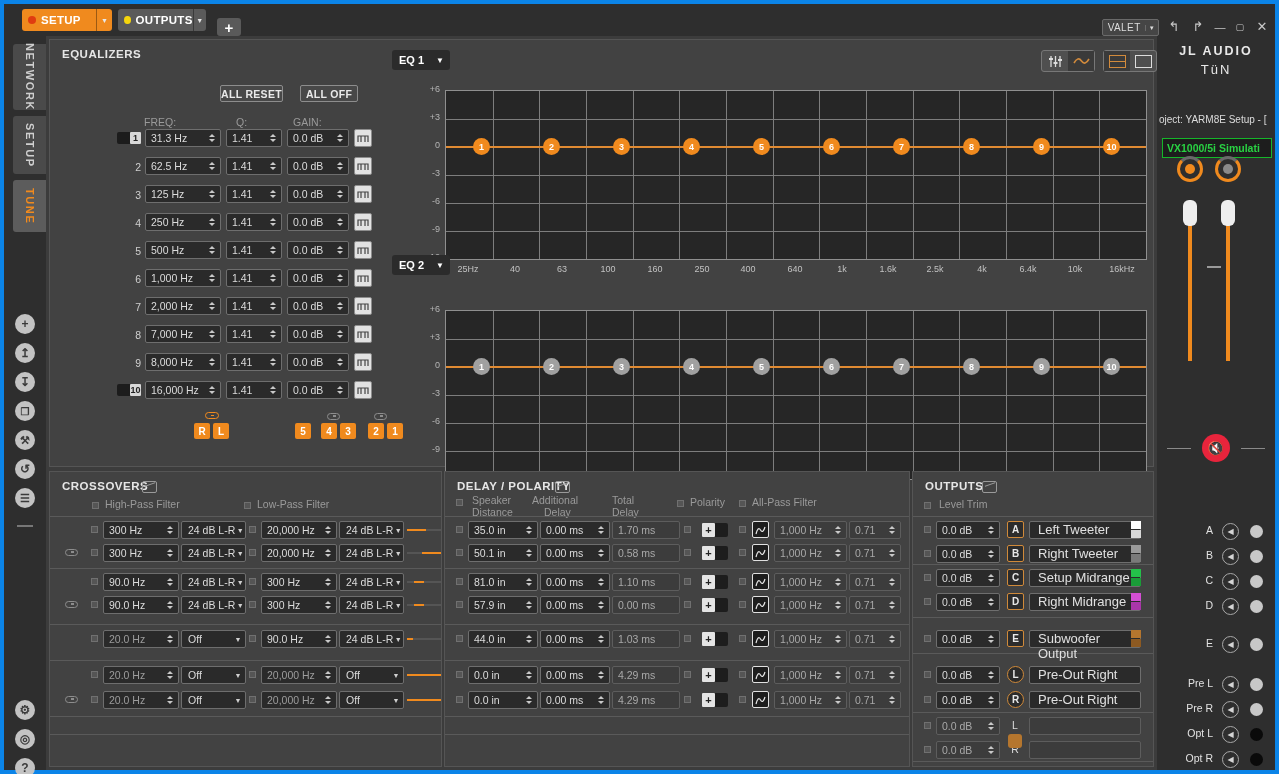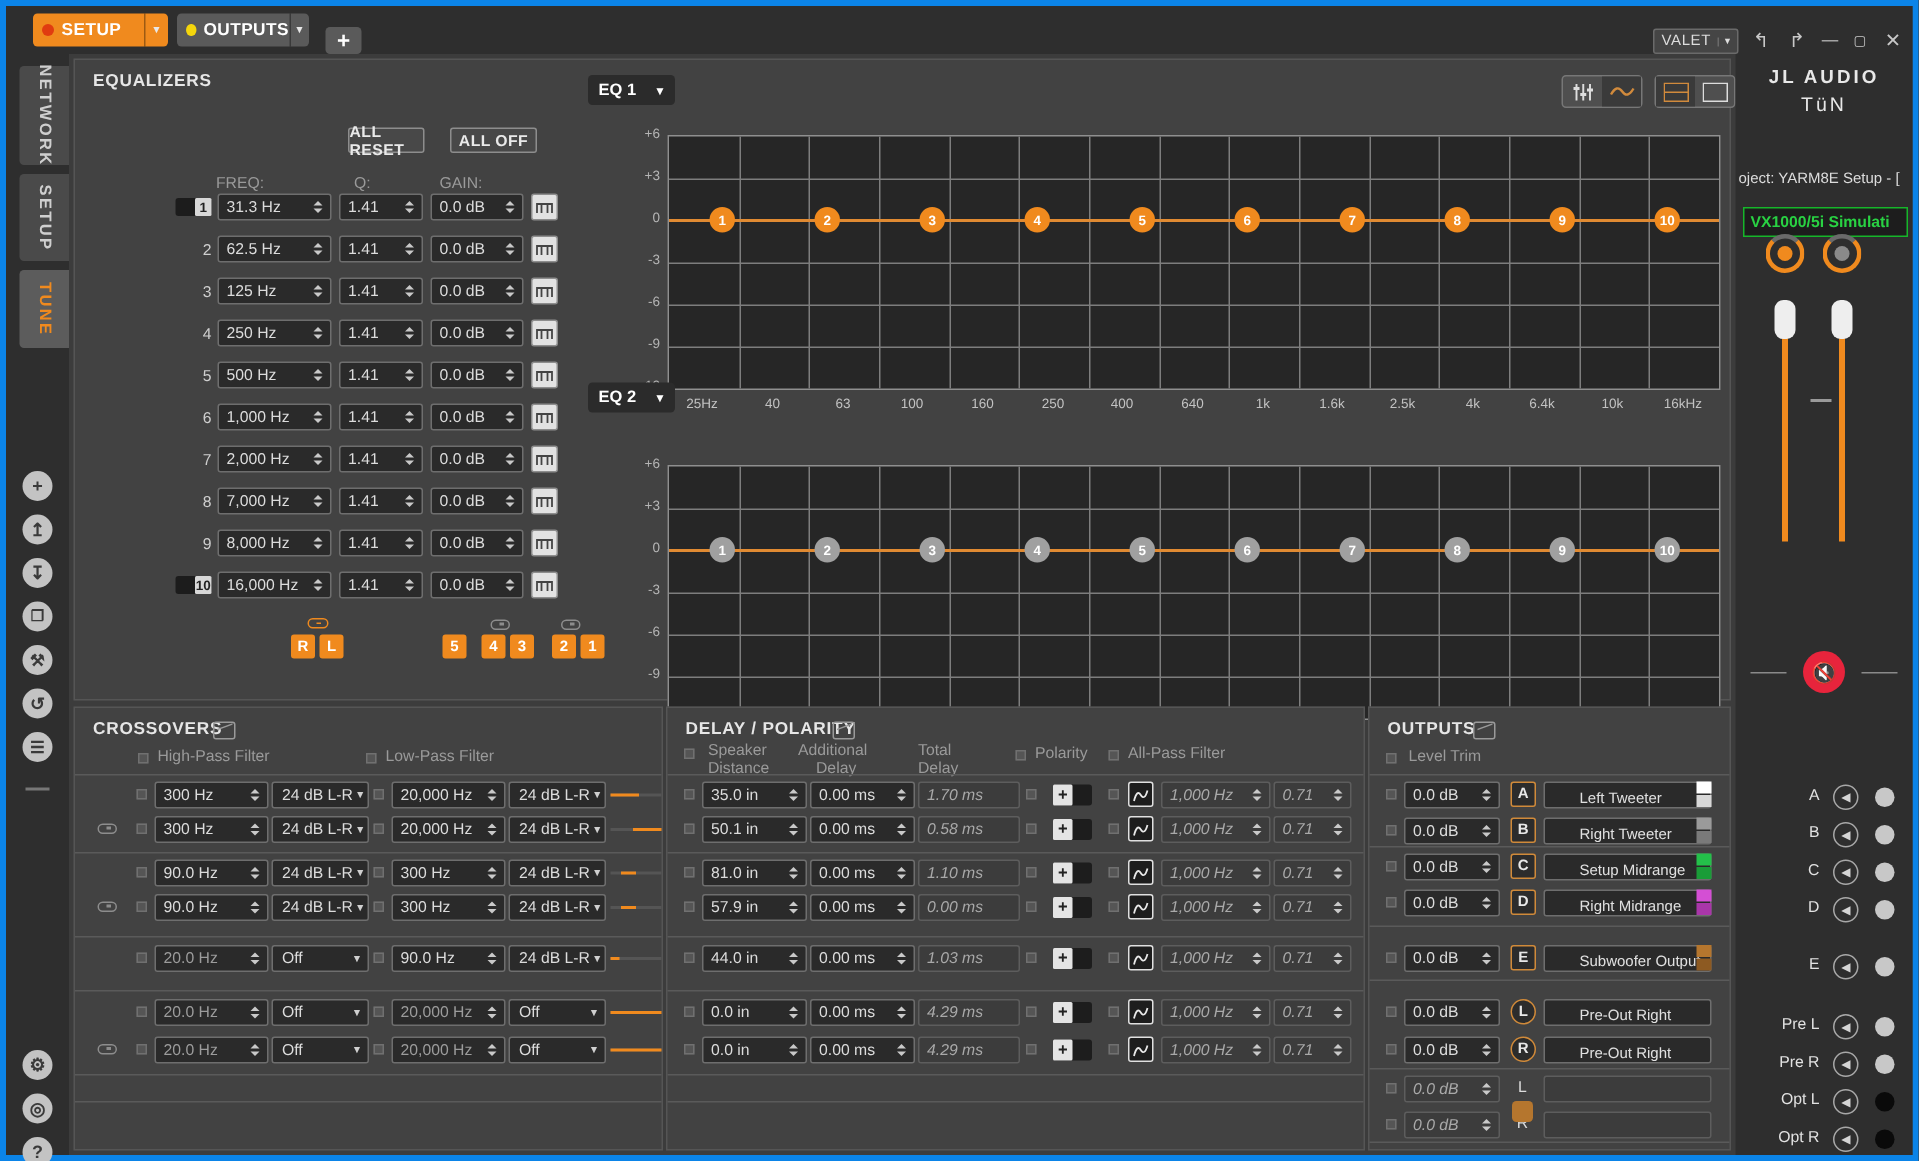--- a/index.html
+++ b/index.html
@@ -98,21 +98,21 @@
   }
   .field .fv { flex:1; padding-left:5px; font-size:10.5px; color:#dcdcdc; white-space:nowrap; overflow:hidden; }
   .field .spin {
     width:12px; height:16px; display:flex; flex-direction:column; align-items:center;
     justify-content:center; gap:2px; margin-right:2px;
   }
   .field .spin i { display:block; width:0; height:0; border-left:3px solid transparent; border-right:3px solid transparent; }
   .field .spin i.u { border-bottom:3px solid #c9c9c9; }
   .field .spin i.d { border-top:3px solid #c9c9c9; }
   .field.ro { background:#3c3c3c; border-color:#5d5d5d; }
-  .field.ro .fv { color:#a9a9a9;font-style:italic; }
+  .field.ro .fv { color:#a9a9a9; }
   .field.dim .fv { color:#9c9c9c; }
 
   .sel {
     position:absolute; height:18px; background:#2a2a2a; border:1px solid #6e6e6e; border-radius:2px;
     display:flex; align-items:center;
   }
   .sel .sv { flex:1; padding-left:6px; font-size:10.5px; color:#dcdcdc; white-space:nowrap; }
   .sel .sc {
     width:14px; text-align:center; font-size:7px; color:#d0d0d0;
   }
@@ -184,21 +184,21 @@
     font-size:10px; font-style:italic; color:#e8e8e8; font-weight:bold;
   }
   .outbadge {
     position:absolute; width:17px; height:17px; background:#2c2c2c; border:1px solid #d08a3a;
     border-radius:2px; color:#e8e8e8; font-size:10px; font-weight:bold;
     display:flex; align-items:center; justify-content:center;
   }
   .outbadge.rnd { border-radius:50%; }
   .outname {
     position:absolute; height:18px; background:#2a2a2a; border:1px solid #6e6e6e; border-radius:2px;
-    display:flex; align-items:flex-end; padding-left:23px; font-size:10px; color:#e0e0e0;
+    display:flex; align-items:flex-start; padding-left:8px; font-size:13px; color:#e0e0e0;
   }
   .outname.empty { background:#3c3c3c; border-color:#5d5d5d; }
   .swatch { position:absolute; width:10px; height:17px; }
   .swatch i { position:absolute; left:0; width:10px; height:8px; }
   .swatch i.t { top:0; } .swatch i.b { top:9px; }
 
   
   .rightp { position:absolute; left:1153px; top:32px; width:118px; height:734px; background:#2e2e2e; }
   .brand { position:absolute; width:118px; text-align:center; color:#e8e8e8; letter-spacing:2px; }
   .projline { position:absolute; left:0; top:78px; width:118px; font-size:10px; color:#dcdcdc; white-space:nowrap; overflow:hidden; padding-left:2px; }
@@ -278,21 +278,21 @@
     <div class="railicon" style="top:664px;font-size:12px">⚙</div>
     <div class="railicon" style="top:693px;font-size:12px">◎</div>
     <div class="railicon" style="top:722px">?</div>
   </div>
 
   <div class="board">
 
     <div class="panel" id="eq-panel">
       <div class="panel-title">EQUALIZERS</div>
 
-      <div class="btnflat" style="left:182px;top:45px;width:51px">ALL RESET</div>
+      <div class="btnflat" style="left:170px;top:45px;width:63px">ALL RESET</div>
       <div class="btnflat" style="left:250px;top:45px;width:58px">ALL OFF</div>
 
       <div class="colhdr" style="left:94px;top:76px">FREQ:</div>
       <div class="colhdr" style="left:186px;top:76px">Q:</div>
       <div class="colhdr" style="left:243px;top:76px">GAIN:</div>
 
       <div id="eq-rows">
           <div class="eqtog" style="left:67px;top:92px">
             <span>1</span>
           </div>

